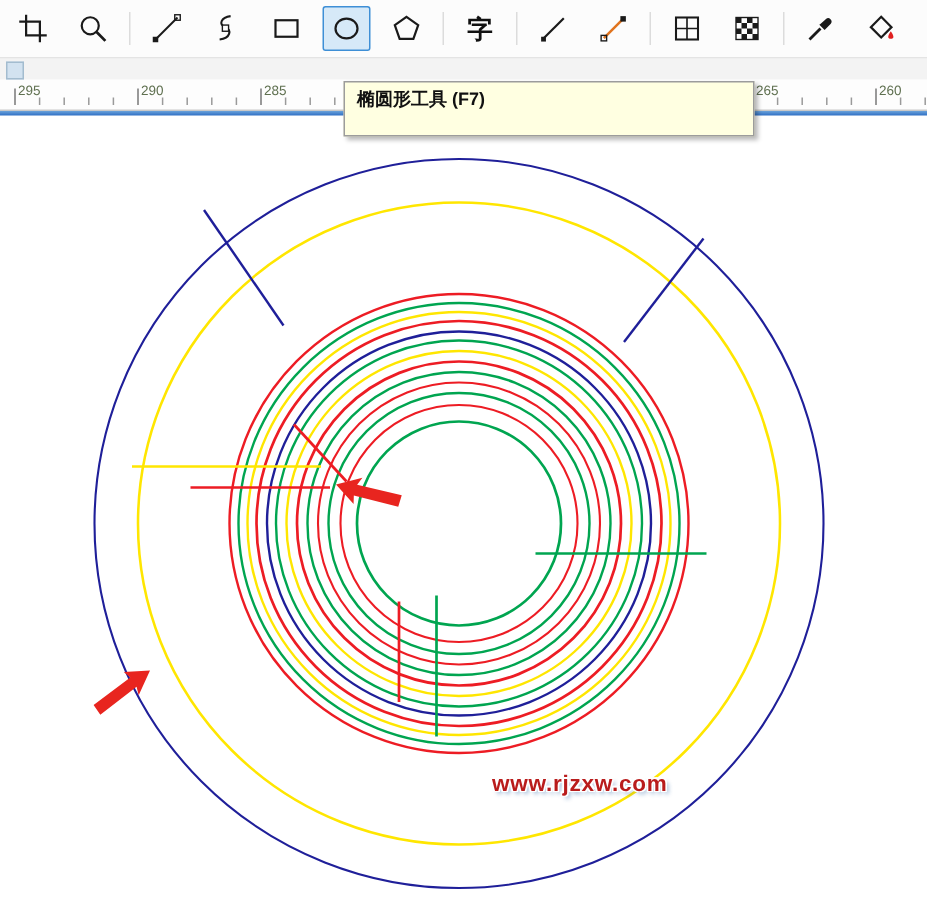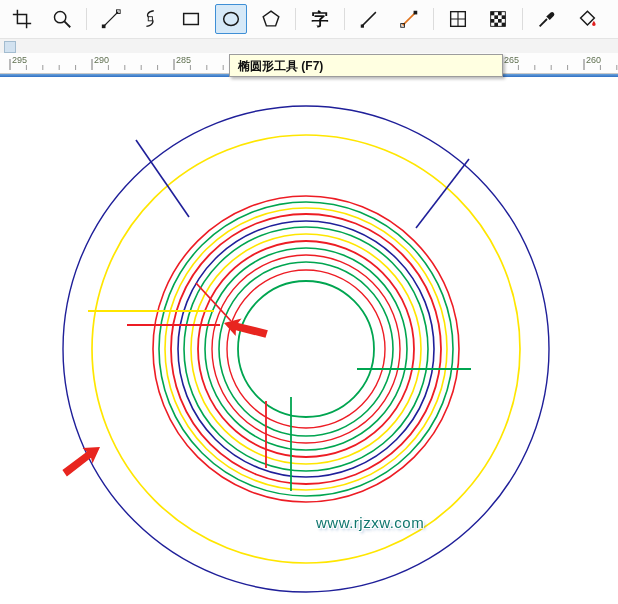--- a/index.html
+++ b/index.html
@@ -27,29 +27,29 @@
   
   .ruler{position:absolute;top:53px;left:0;right:0;height:20px;background:#fdfdfd;border-bottom:1px solid #c9c9c9;z-index:8;}
   .ruler svg{display:block;}
   .ruler-num{font-family:"Liberation Sans",sans-serif;font-size:9px;fill:#5f7050;}
   
   .blue-line{position:absolute;top:74px;left:0;right:0;height:3px;background:linear-gradient(#6aa2da,#2f6fc4);z-index:7;}
   
   .tooltip{
     position:absolute;left:229px;top:54px;width:256px;z-index:20;
     background:#ffffe1;border:1px solid #9c9c9c;box-shadow:2px 2px 3px rgba(0,0,0,.28);
-    padding:3px 8px 1px;font-size:12px;color:#111;line-height:1.35;
+    padding:3px 8px 15px;font-size:12px;color:#111;line-height:1.35;
   }
   .tooltip-title{font-weight:bold;margin-bottom:1px;}
   
   #drawing-svg{position:absolute;left:0;top:0;width:618px;height:604px;z-index:1;}
   
   .watermark{
-    position:absolute;left:316px;top:514px;z-index:2;
-    font-size:15px;font-weight:normal;letter-spacing:.5px;color:#0f766e;
+    position:absolute;left:328px;top:514px;z-index:2;
+    font-size:15px;font-weight:bold;letter-spacing:.5px;color:#b91c1c;
     text-shadow:-1px -1px 0 #fff,1px -1px 0 #fff,-1px 1px 0 #fff,1px 1px 0 #fff,2px 2px 3px rgba(30,90,160,.45);
   }
 </style>
 </head>
 <body>
 
 <div class="toolbar">
   <div class="tool-btn">
     <svg width="22" height="22" viewBox="0 0 24 24">
         <path d="M7 2v15h15M2 7h15v15" fill="none" stroke="#1a1a1a" stroke-width="1.6"></path>

